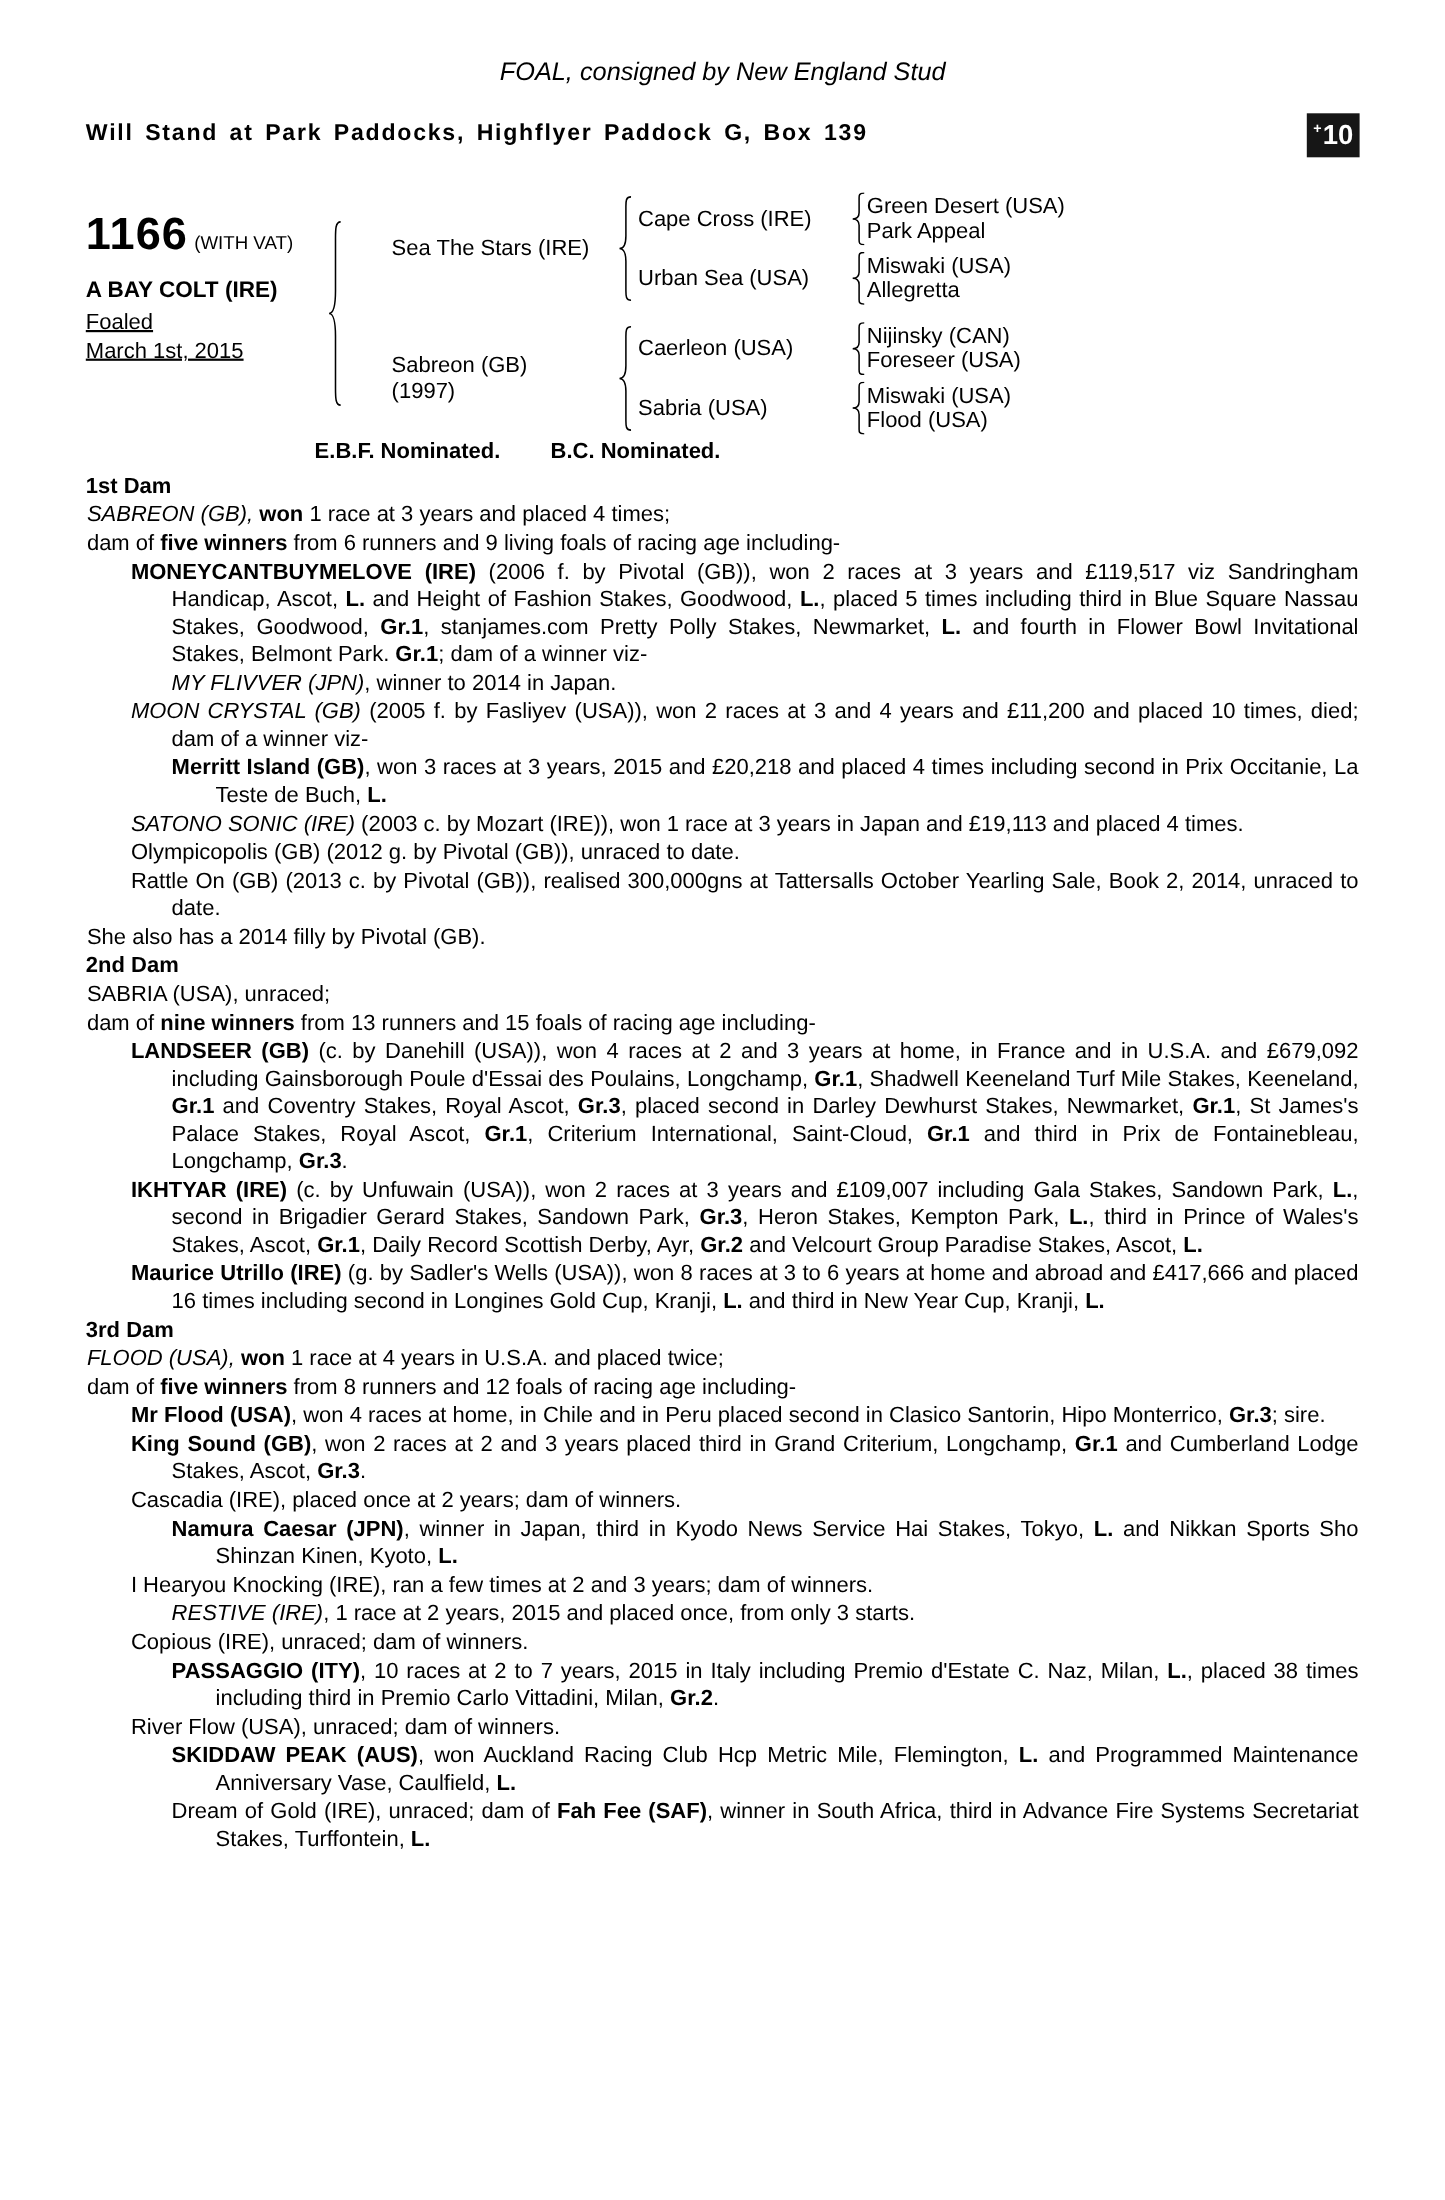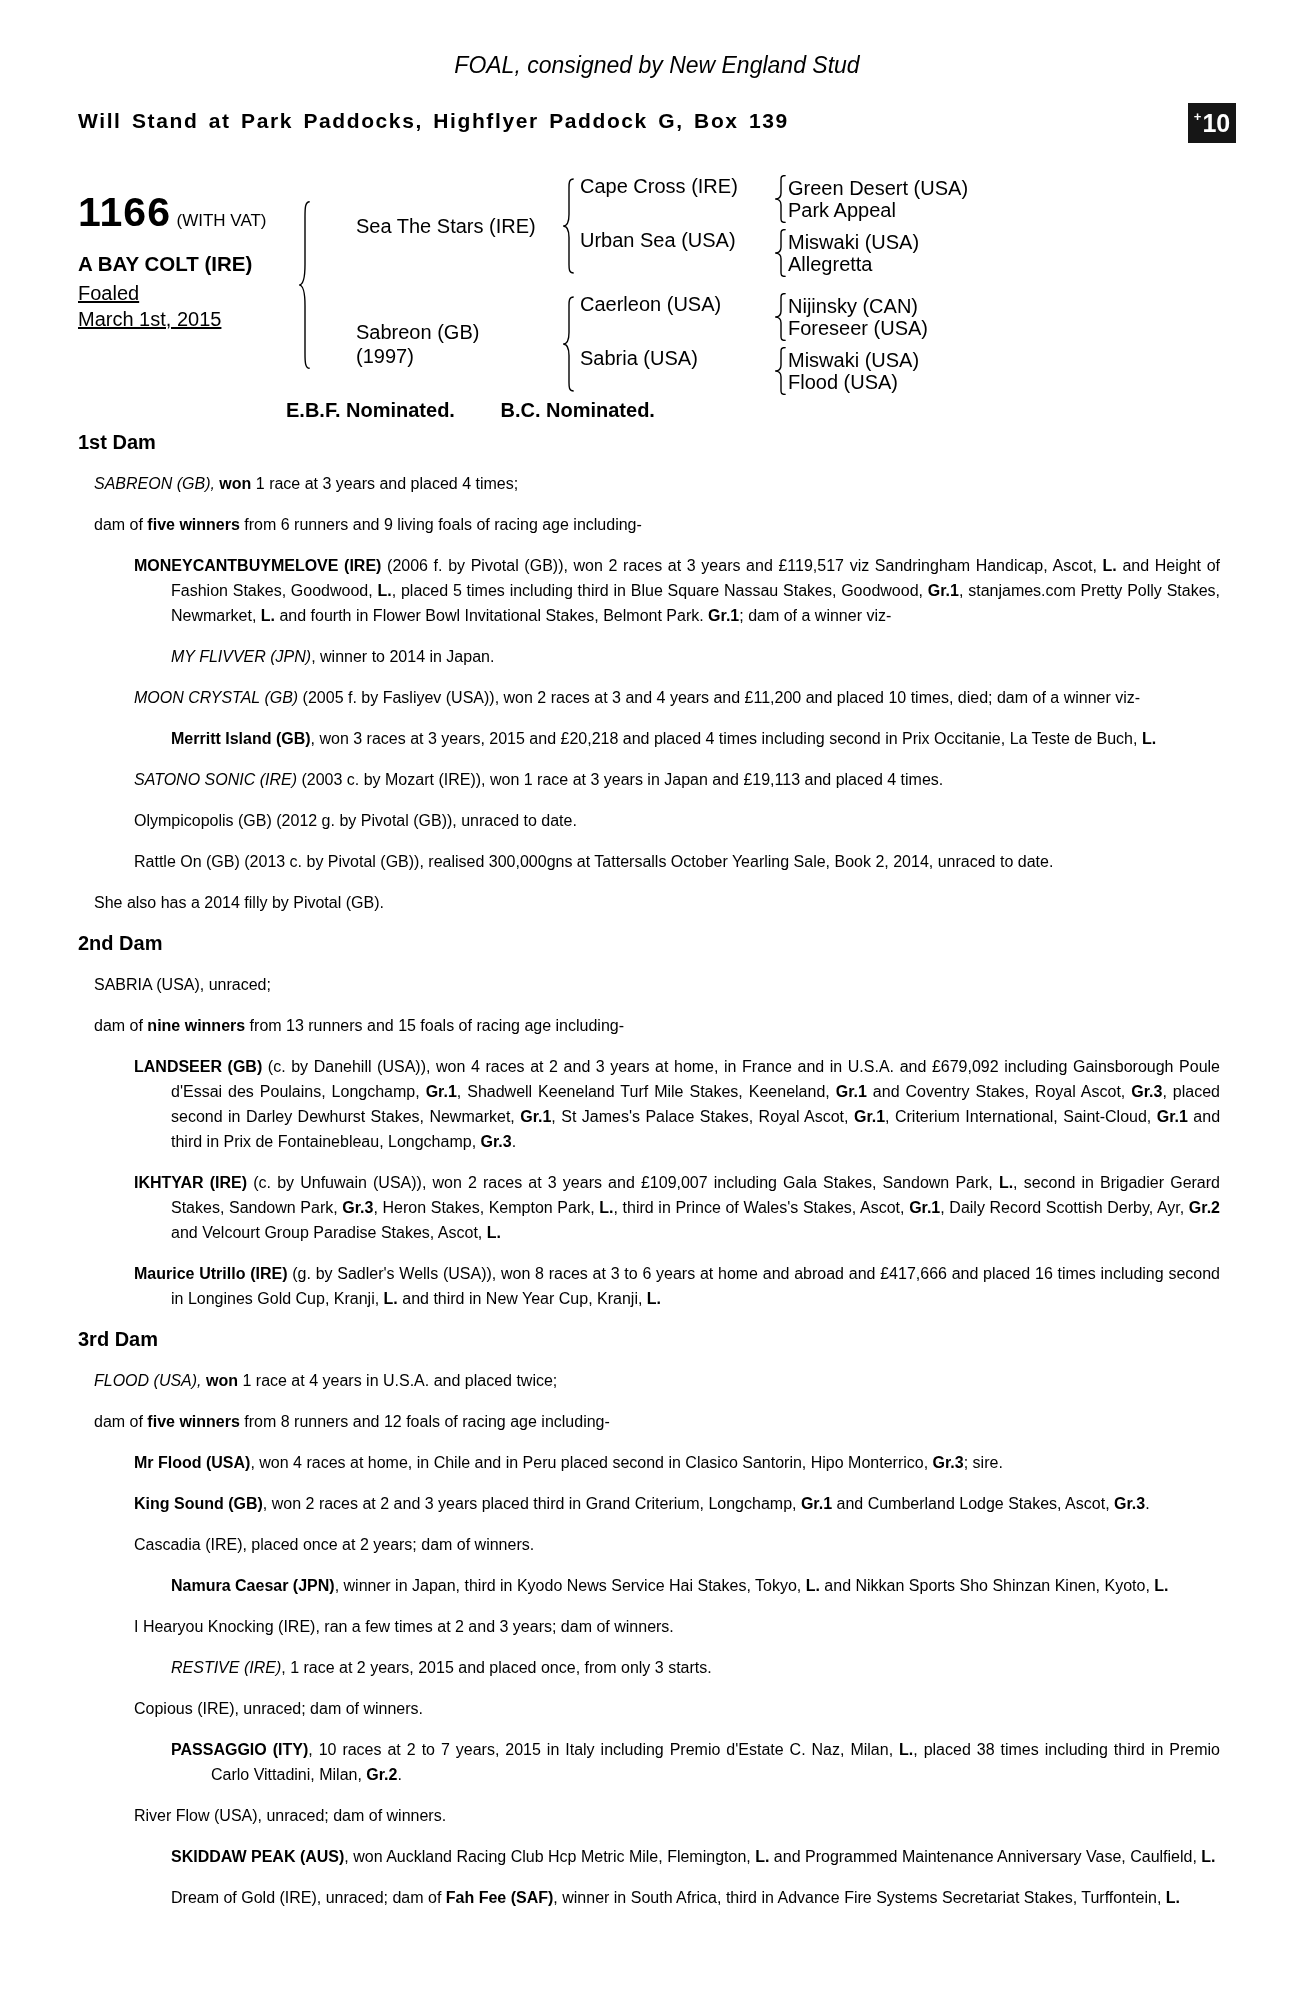--- a/index.html
+++ b/index.html
@@ -25,32 +25,32 @@
 
   .tree{flex:1;display:flex;align-items:center;}
   .brace{flex:none;width:14px;display:block;}
   .brace-big{height:170px;}
   .brace-mid{height:96px;}
   .brace-sm{height:48px;}
   .gen1-col{display:flex;flex-direction:column;gap:16px;}
   .gen1-group{display:flex;align-items:center;}
   .gen1-name{width:206px;flex:none;font-size:20px;line-height:24px;padding-left:4px;margin-left:40px;}
   .gen2-col{display:flex;flex-direction:column;gap:6px;}
-  .gen2-group{display:flex;}
+  .gen2-group{display:flex;align-items:center;}
   .gen2-name{width:194px;flex:none;font-size:20px;padding-left:4px;}
   .gen3-col{display:flex;flex-direction:column;justify-content:center;}
   .gen3-name{font-size:20px;line-height:22px;white-space:nowrap;}
 
   .noms{font-weight:bold;font-size:20px;margin:4px 0 8px 0;}
   .noms .ebf{margin-left:208px;}
   .noms .bc{margin-left:40px;}
 
   #sections .section-heading{font-weight:bold;font-size:20px;line-height:25px;}
   #sections .section-heading:first-child{margin-top:2px;}
-  .para{margin:16px;text-align:justify;line-height:25px;font-size:16px;}
+  .para{margin:1px;text-align:justify;line-height:25px;font-size:20px;}
   .indent0{padding-left:0;}
   .indent1{padding-left:77px;text-indent:-37px;}
   .indent2{padding-left:117px;text-indent:-40px;}
   .b{font-weight:bold;}
   .i{font-style:italic;}
 </style>
 </head>
 <body>
 
 <div class="page">

